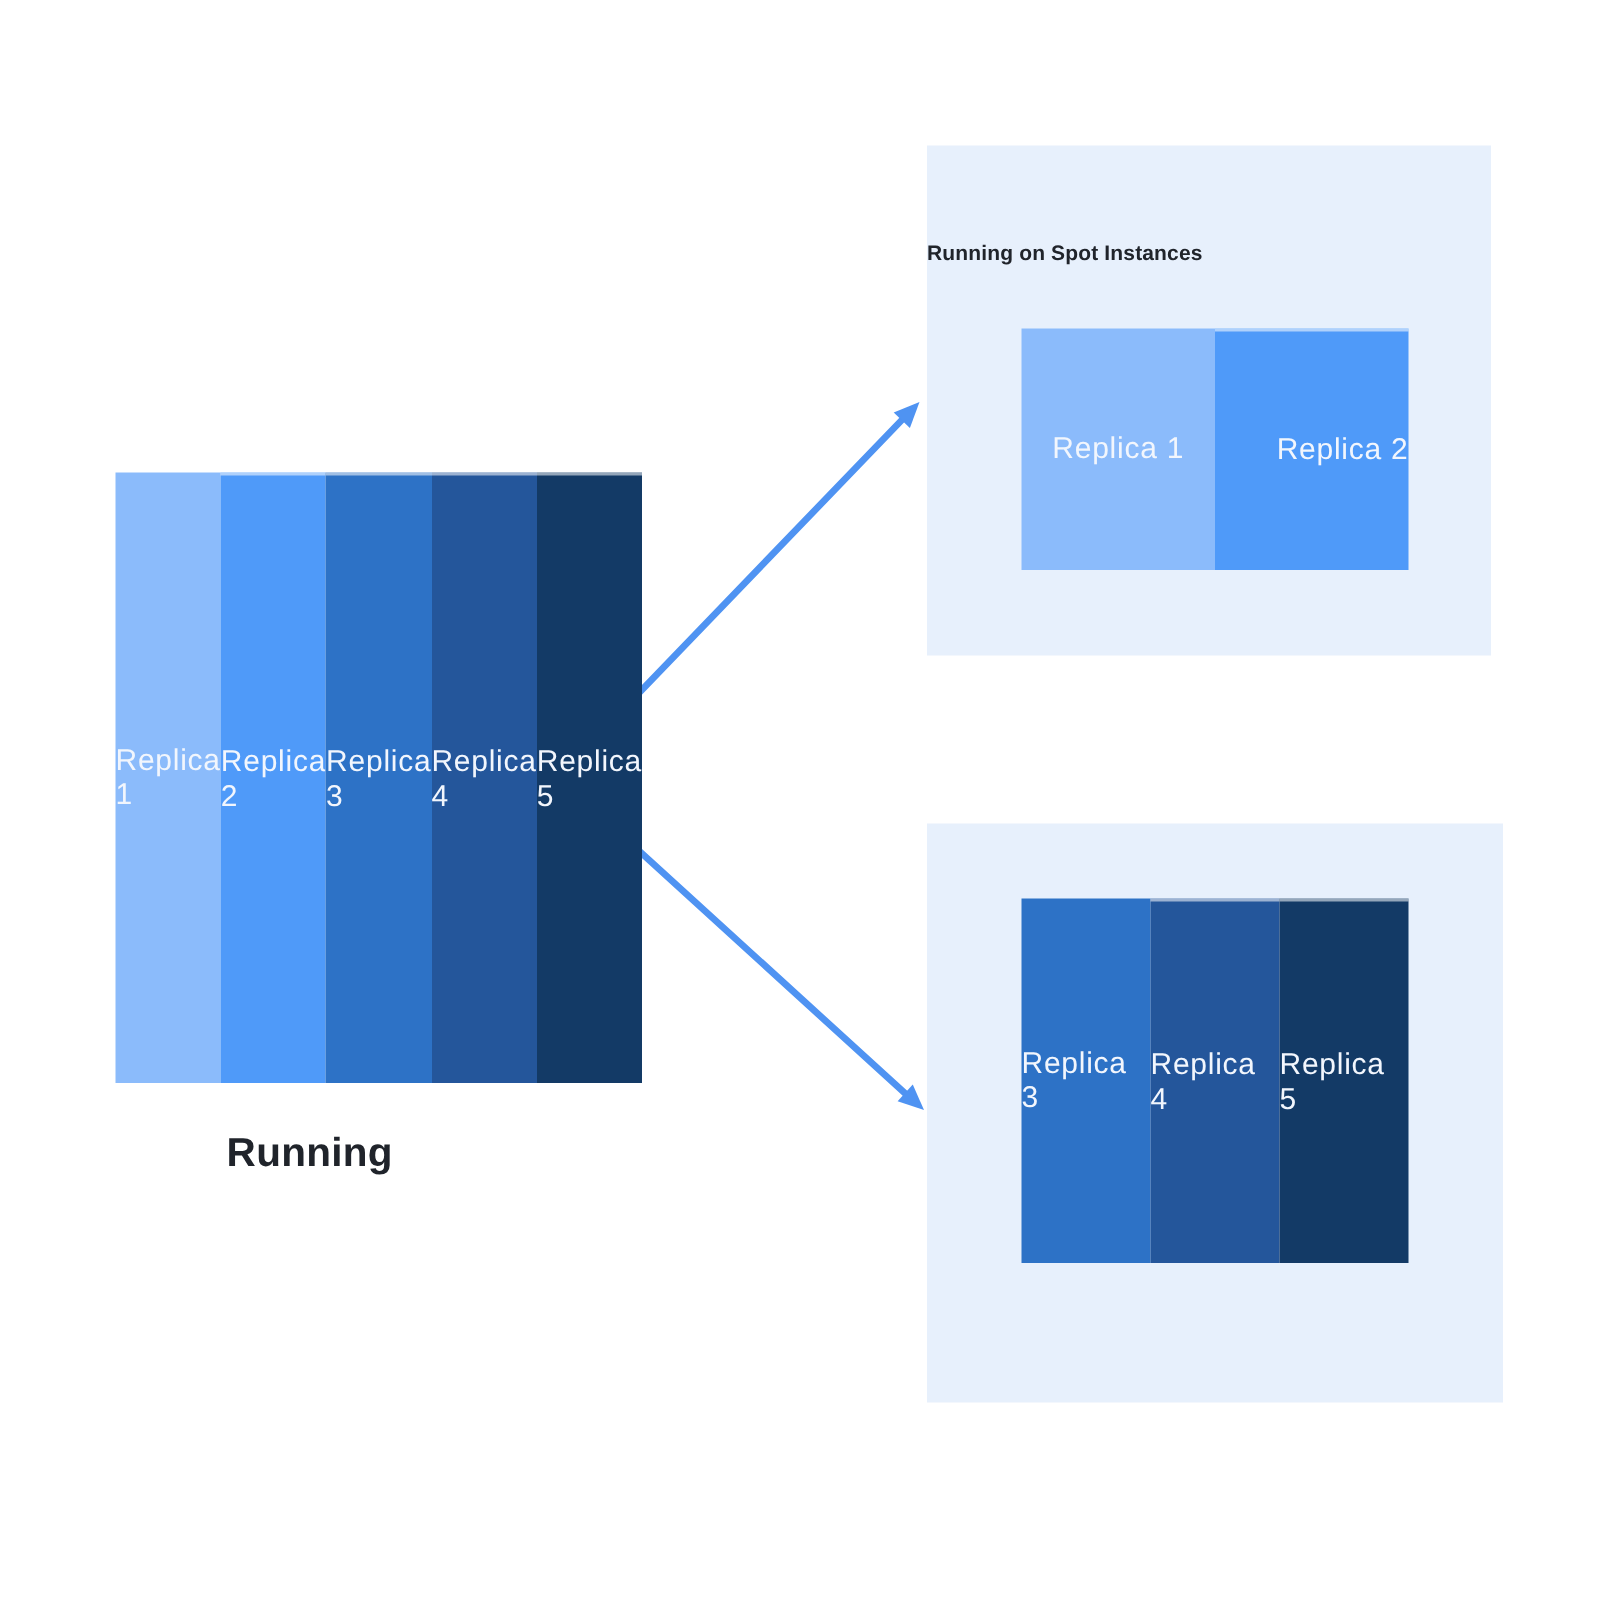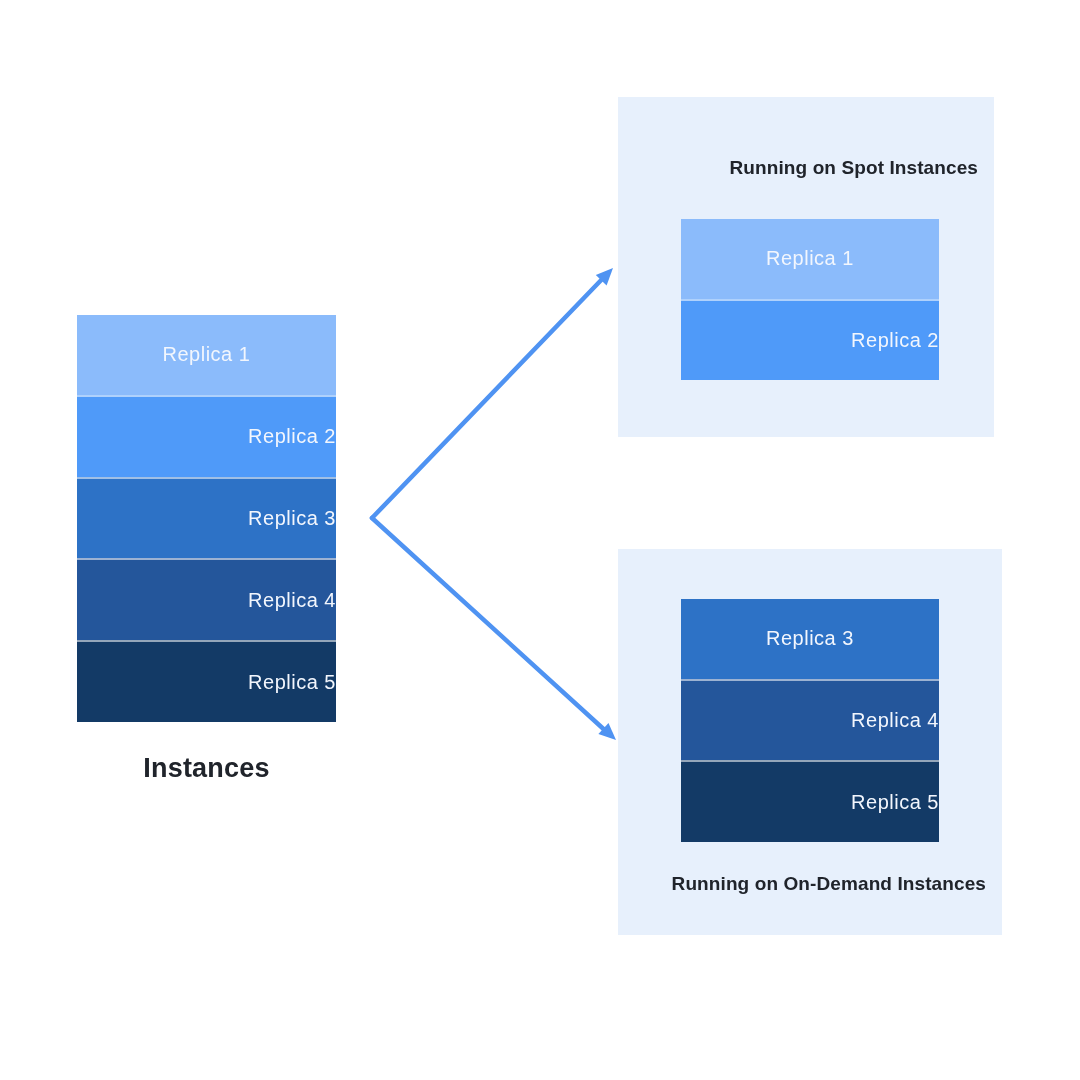--- a/index.html
+++ b/index.html
@@ -19,21 +19,21 @@
     position: absolute;
     left: 0;
     top: 0;
     width: 1080px;
     height: 1080px;
     pointer-events: none;
   }
   .stack {
     position: absolute;
     display: flex;
-    flex-direction: column;
+    flex-direction: row;
   }
   .stack .block {
     flex: 1 1 0;
     display: flex;
     align-items: center;
     justify-content: center;
   }
   .stack .block + .block {
     border-top: 2px solid rgba(255,255,255,0.55);
     justify-content: flex-end;
@@ -62,22 +62,22 @@
     line-height: 1;
     letter-spacing: 0.2px;
   }
   .panel {
     position: absolute;
   }
   .panel-title {
     position: absolute;
     left: 0;
     right: 16px;
-    text-align: right;
-    font-size: 19px;
+    text-align: left;
+    font-size: 14px;
     font-weight: 700;
     color: #20242B;
     line-height: 22px;
     letter-spacing: 0.1px;
   }
   .spot-panel {
     left: 618px;
     top: 97px;
     width: 376px;
     height: 340px;
@@ -130,21 +130,21 @@
       <span class="block-label">Replica 3</span>
     </div>
     <div class="block" style="background: rgb(36, 86, 155);">
       <span class="block-label">Replica 4</span>
     </div>
     <div class="block" style="background: rgb(19, 58, 102);">
       <span class="block-label">Replica 5</span>
     </div>
   </div>
 
-  <div class="workload-label">Instances</div>
+  <div class="workload-label">Running</div>
 
   <div class="panel spot-panel" style="background: rgb(231, 240, 252);">
     <div class="panel-title">Running on Spot Instances</div>
     <div class="stack spot-stack">
       <div class="block" style="background: rgb(139, 187, 251);">
         <span class="block-label">Replica 1</span>
       </div>
       <div class="block" style="background: rgb(79, 154, 249);">
         <span class="block-label">Replica 2</span>
       </div>
@@ -156,16 +156,15 @@
       <div class="block" style="background: rgb(45, 114, 198);">
         <span class="block-label">Replica 3</span>
       </div>
       <div class="block" style="background: rgb(36, 86, 155);">
         <span class="block-label">Replica 4</span>
       </div>
       <div class="block" style="background: rgb(19, 58, 102);">
         <span class="block-label">Replica 5</span>
       </div>
     </div>
-    <div class="panel-title">Running on On-Demand Instances</div>
   </div>
 
 </div>
 
 </body></html>

